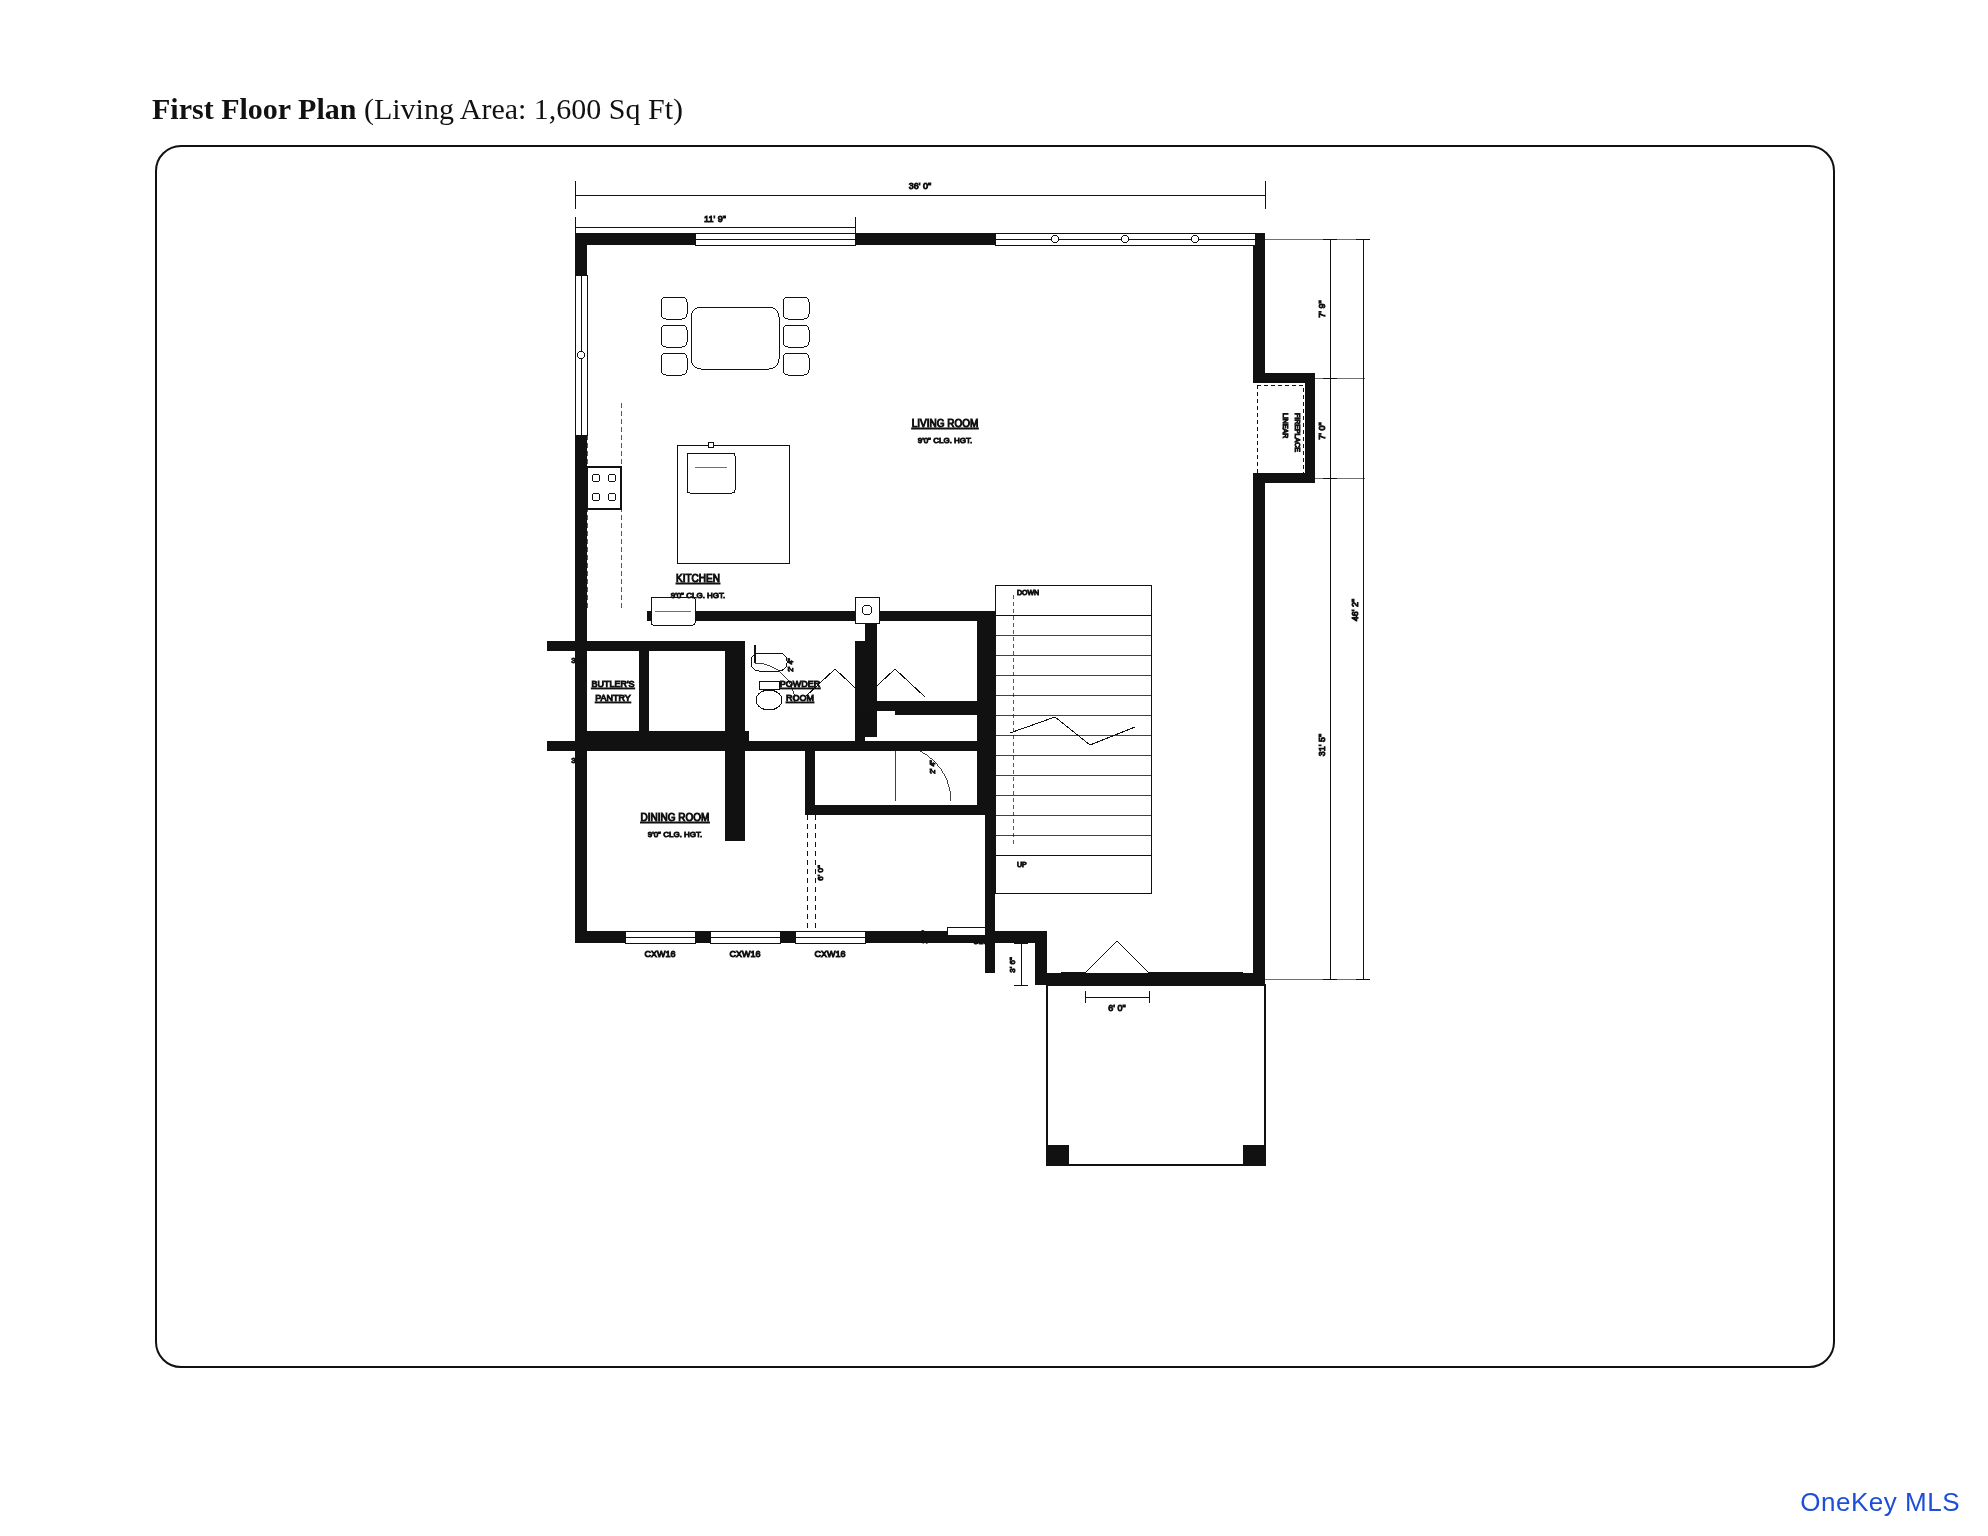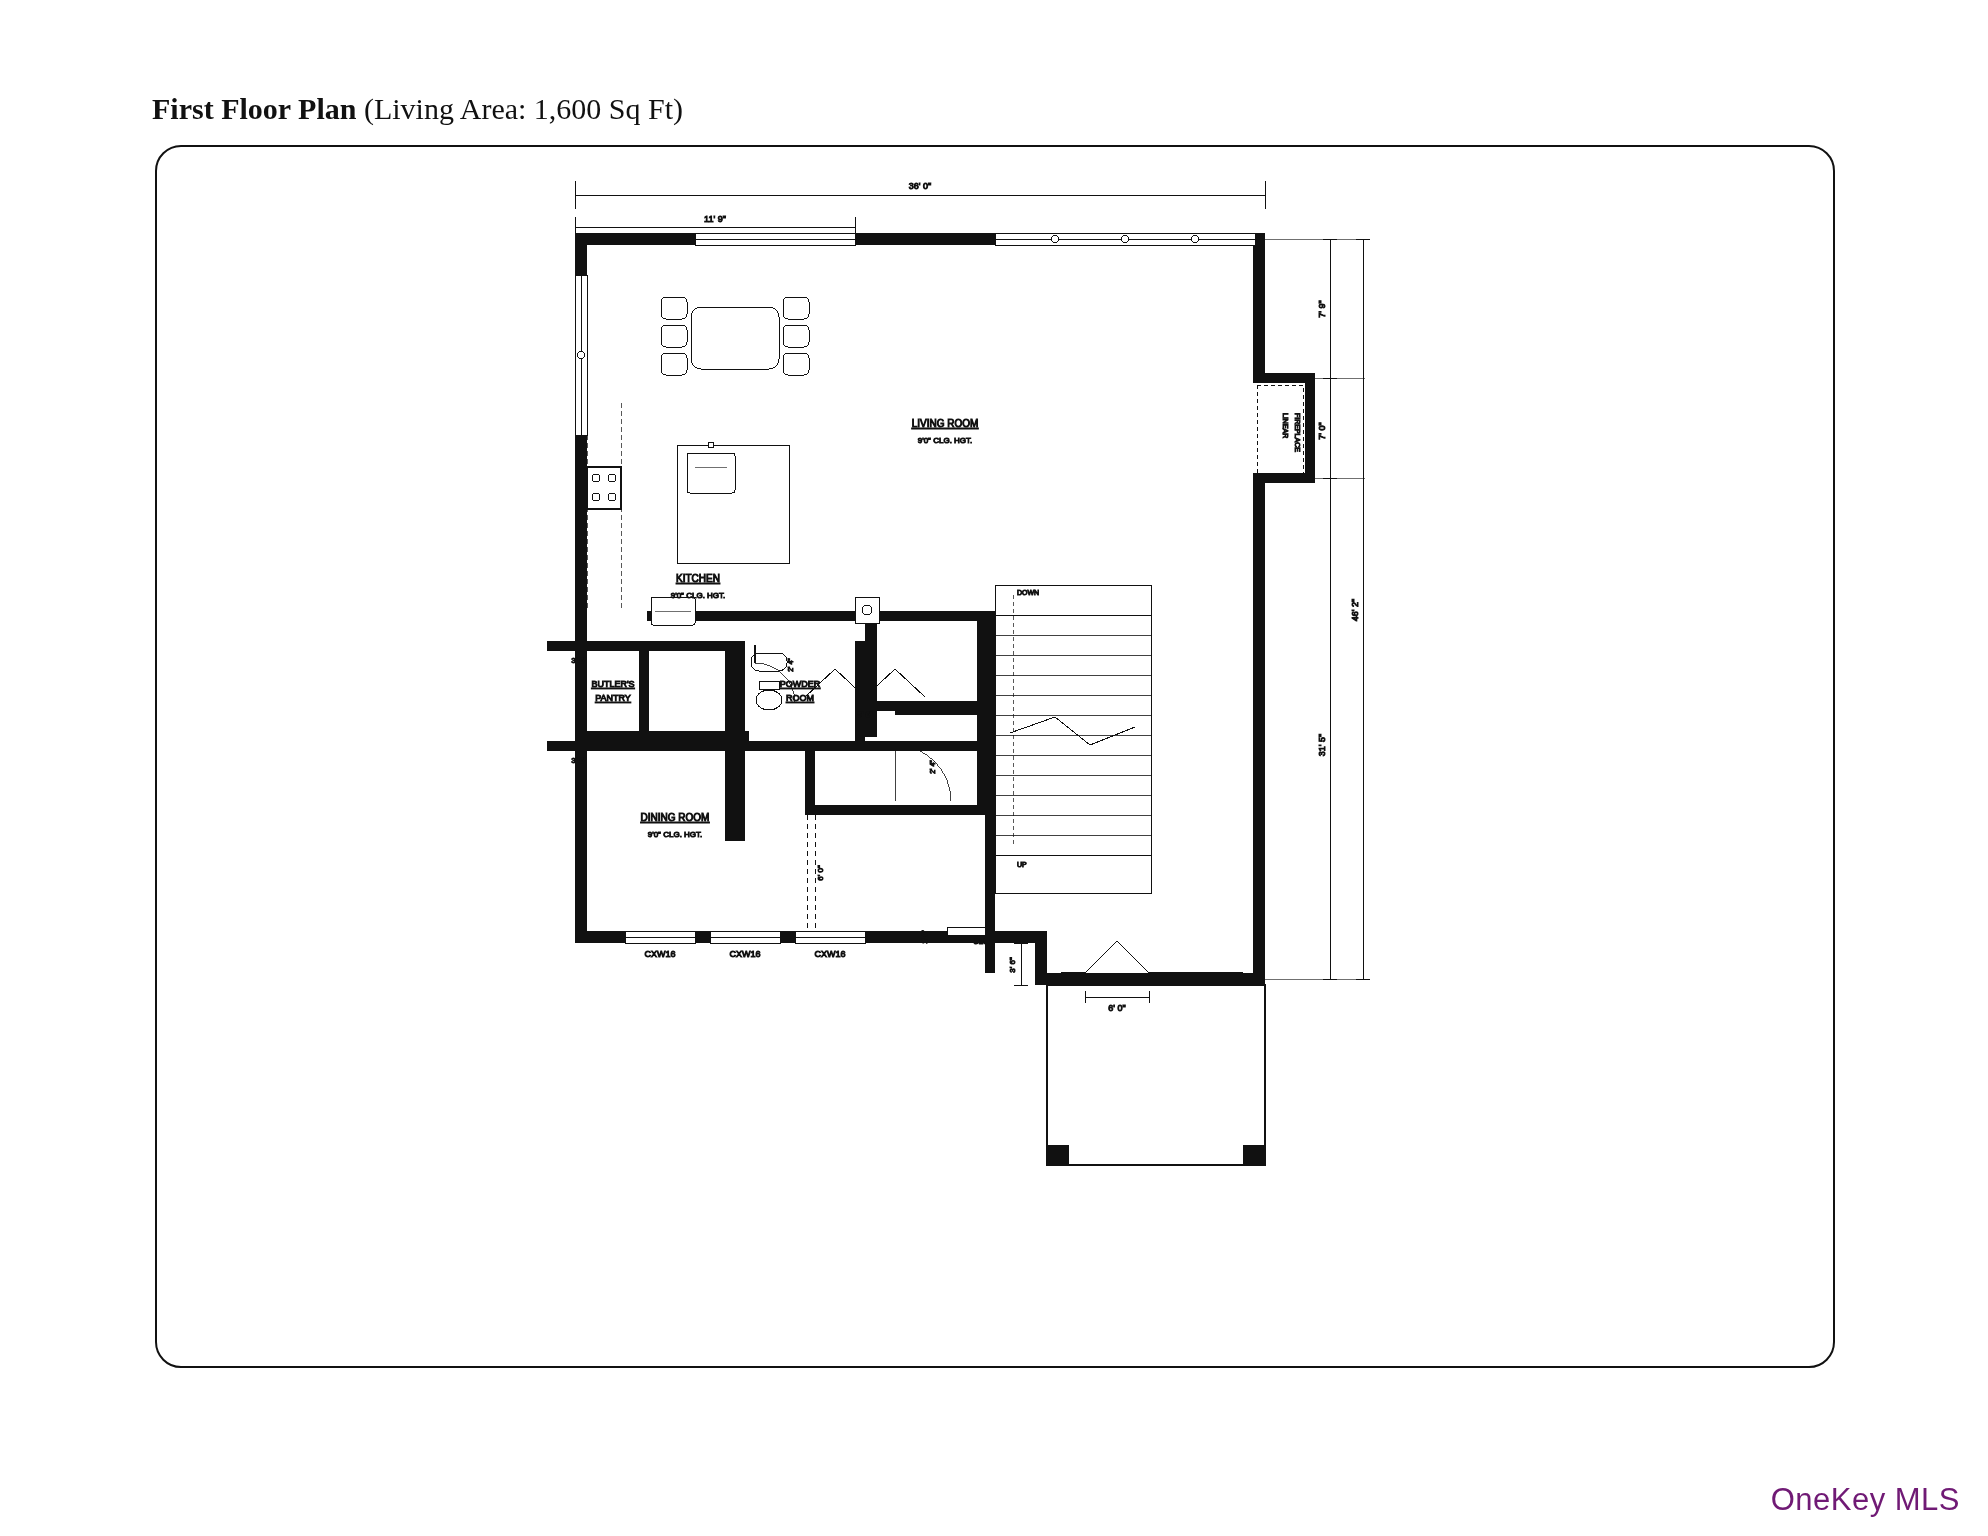--- a/index.html
+++ b/index.html
@@ -65,22 +65,22 @@
     font-size: 21px;
     color: #1a1a1a;
   }
 
   
   .watermark {
     position: absolute;
     right: 28px;
     bottom: 18px;
     font-family: "Liberation Sans", sans-serif;
-    font-size: 31px;
-    color: #701a75;
+    font-size: 26px;
+    color: #1d4ed8;
     letter-spacing: 0.5px;
   }
 
   
   .drawing {
     position: absolute;
     left: 155px;
     top: 145px;
     width: 1680px;
     height: 1223px;

